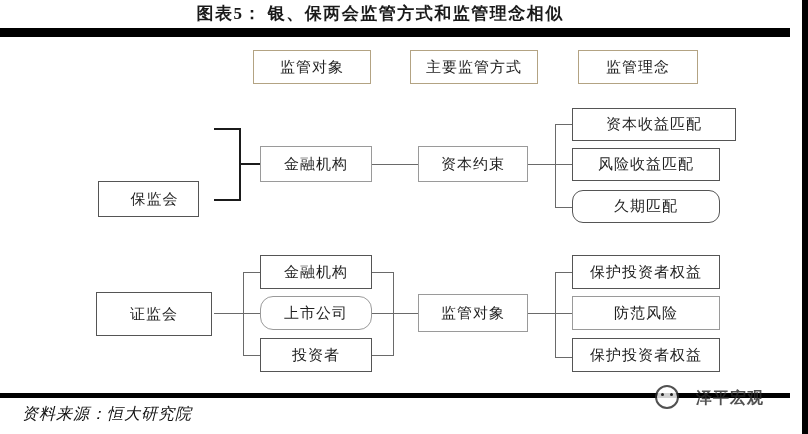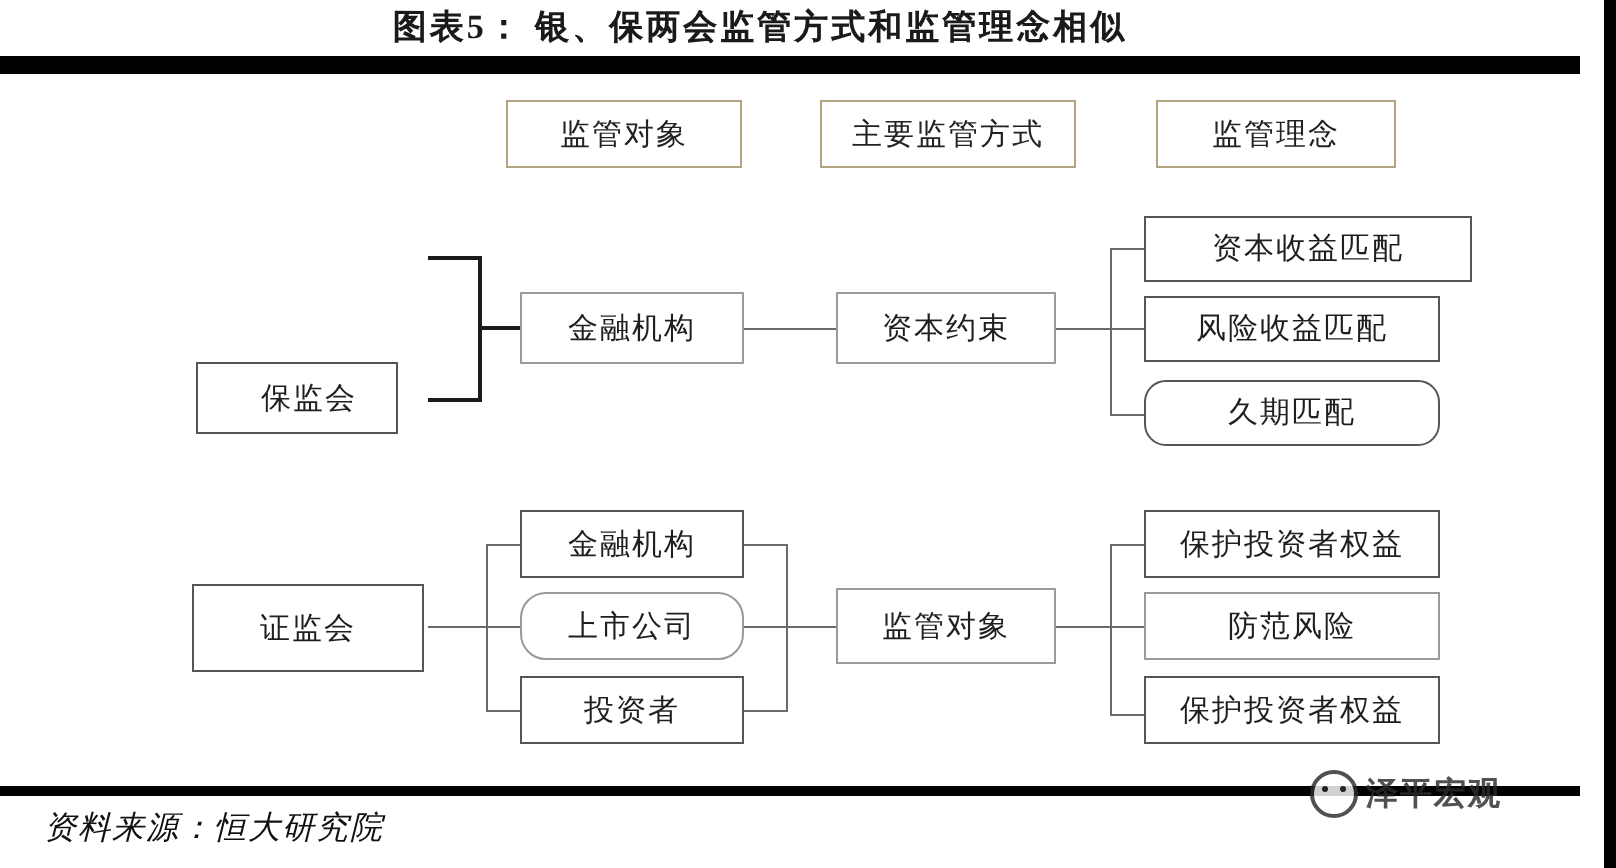--- a/index.html
+++ b/index.html
@@ -117,22 +117,22 @@
     letter-spacing: 1px;
     white-space: nowrap;
   }
 
   
   .watermark {
     position: absolute;
     left: 655px;
     top: 385px;
     display: flex;
-    align-items: center;
-    gap: 4px;
+    align-items: flex-end;
+    gap: 17px;
     opacity: 0.82;
   }
   .wm-logo {
     width: 20px;
     height: 20px;
     border-radius: 50%;
     background: #ffffff;
     border: 2px solid #2b2b2b;
     position: relative;
     flex: none;

